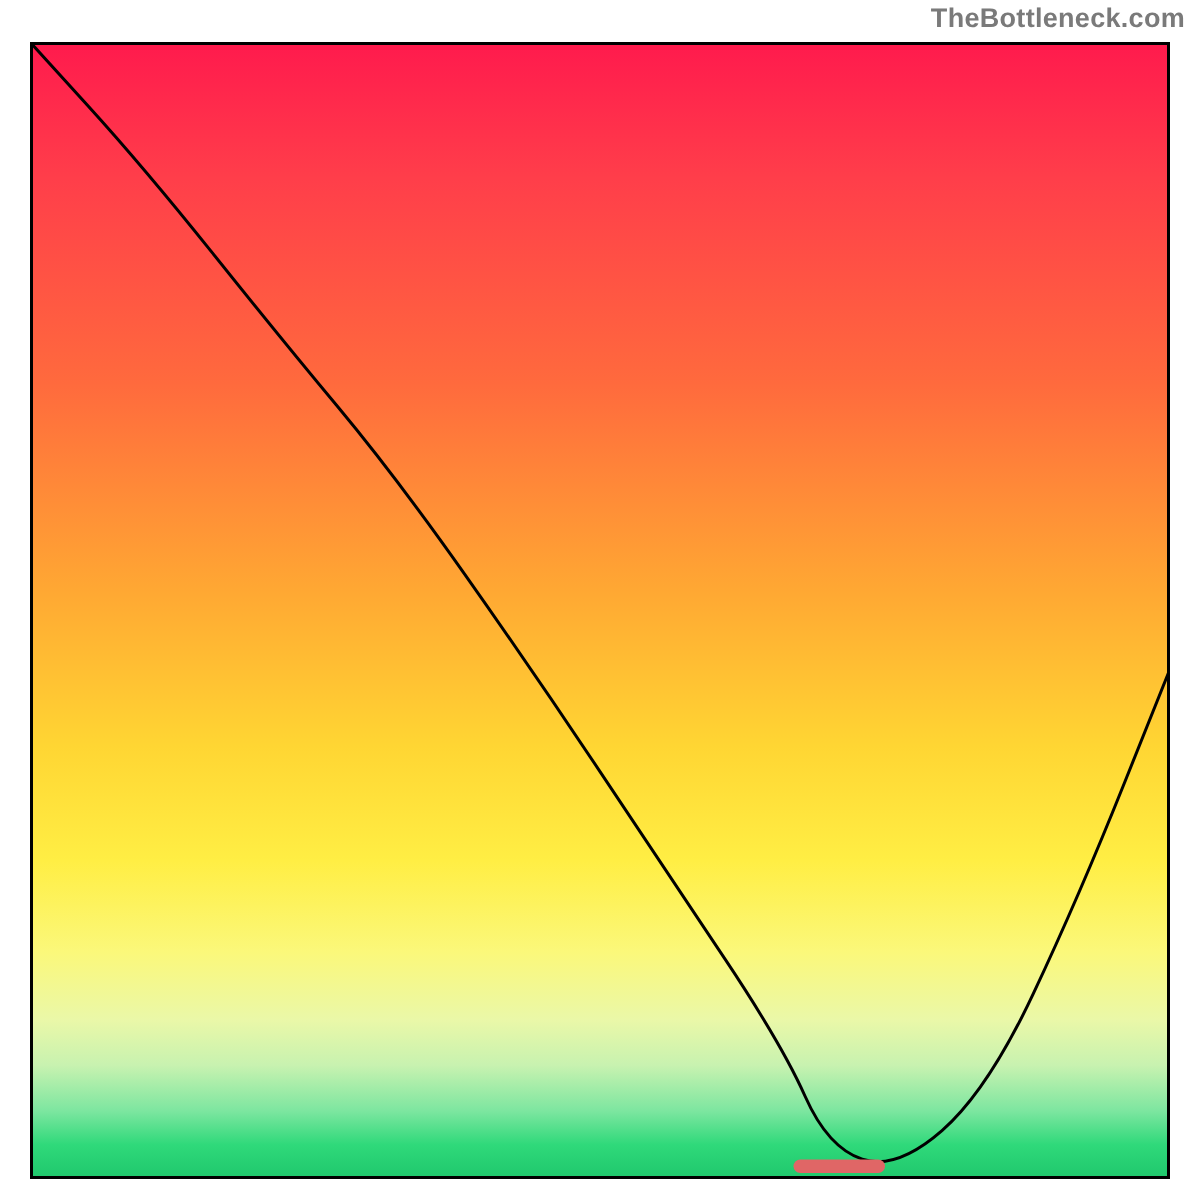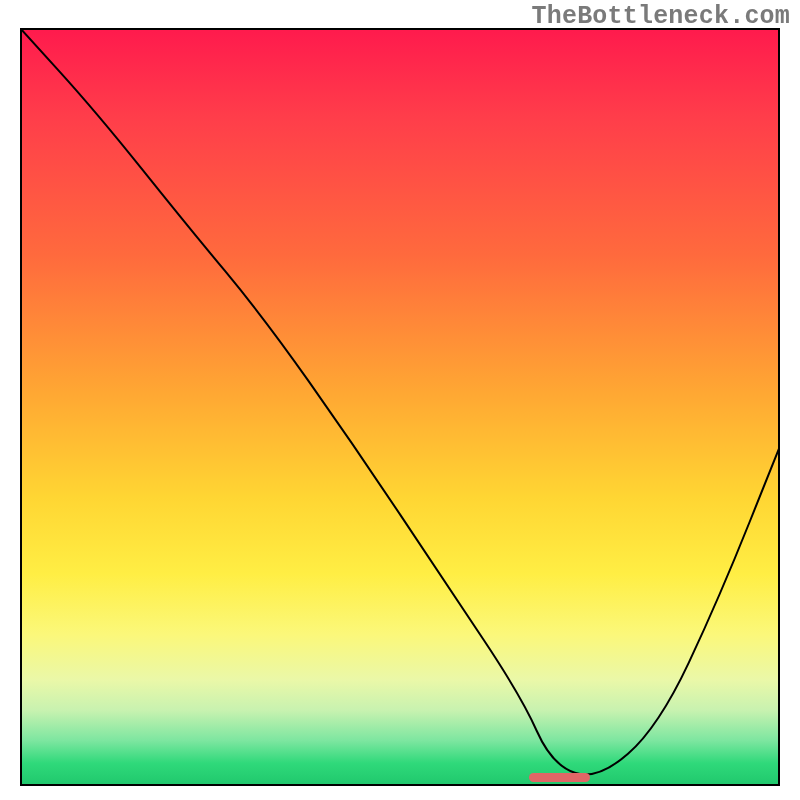--- a/index.html
+++ b/index.html
@@ -12,22 +12,22 @@
   }
   .container {
     position: relative;
     width: 800px;
     height: 800px;
   }
   .watermark {
     position: absolute;
     top: 2px;
     right: 10px;
-    font-family: Liberation Mono, monospace;
-    font-size: 25px;
+    font-family: Liberation Sans, sans-serif;
+    font-size: 18px;
     font-weight: bold;
     color: #7a7a7a;
     letter-spacing: 0.2px;
     z-index: 30;
   }
   .plot-frame {
     position: absolute;
     left: 20px;
     top: 28px;
     width: 760px;

